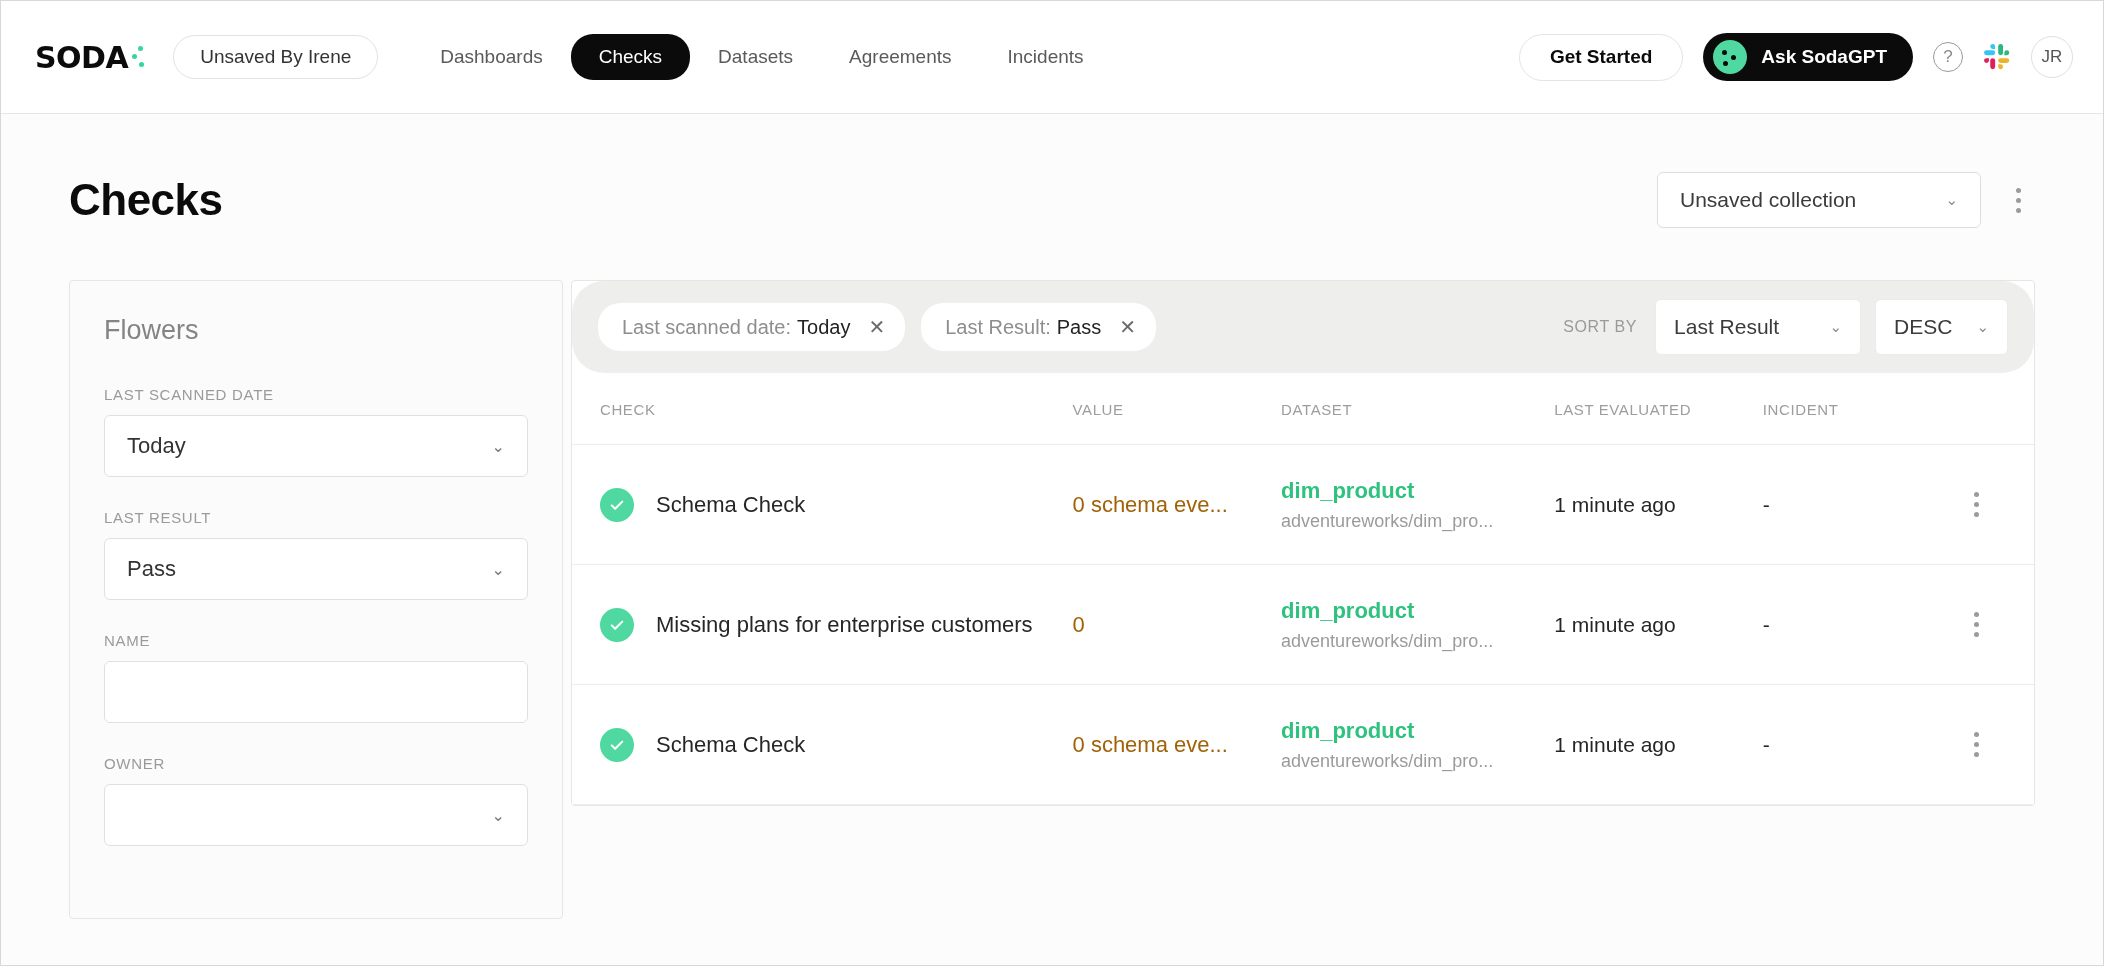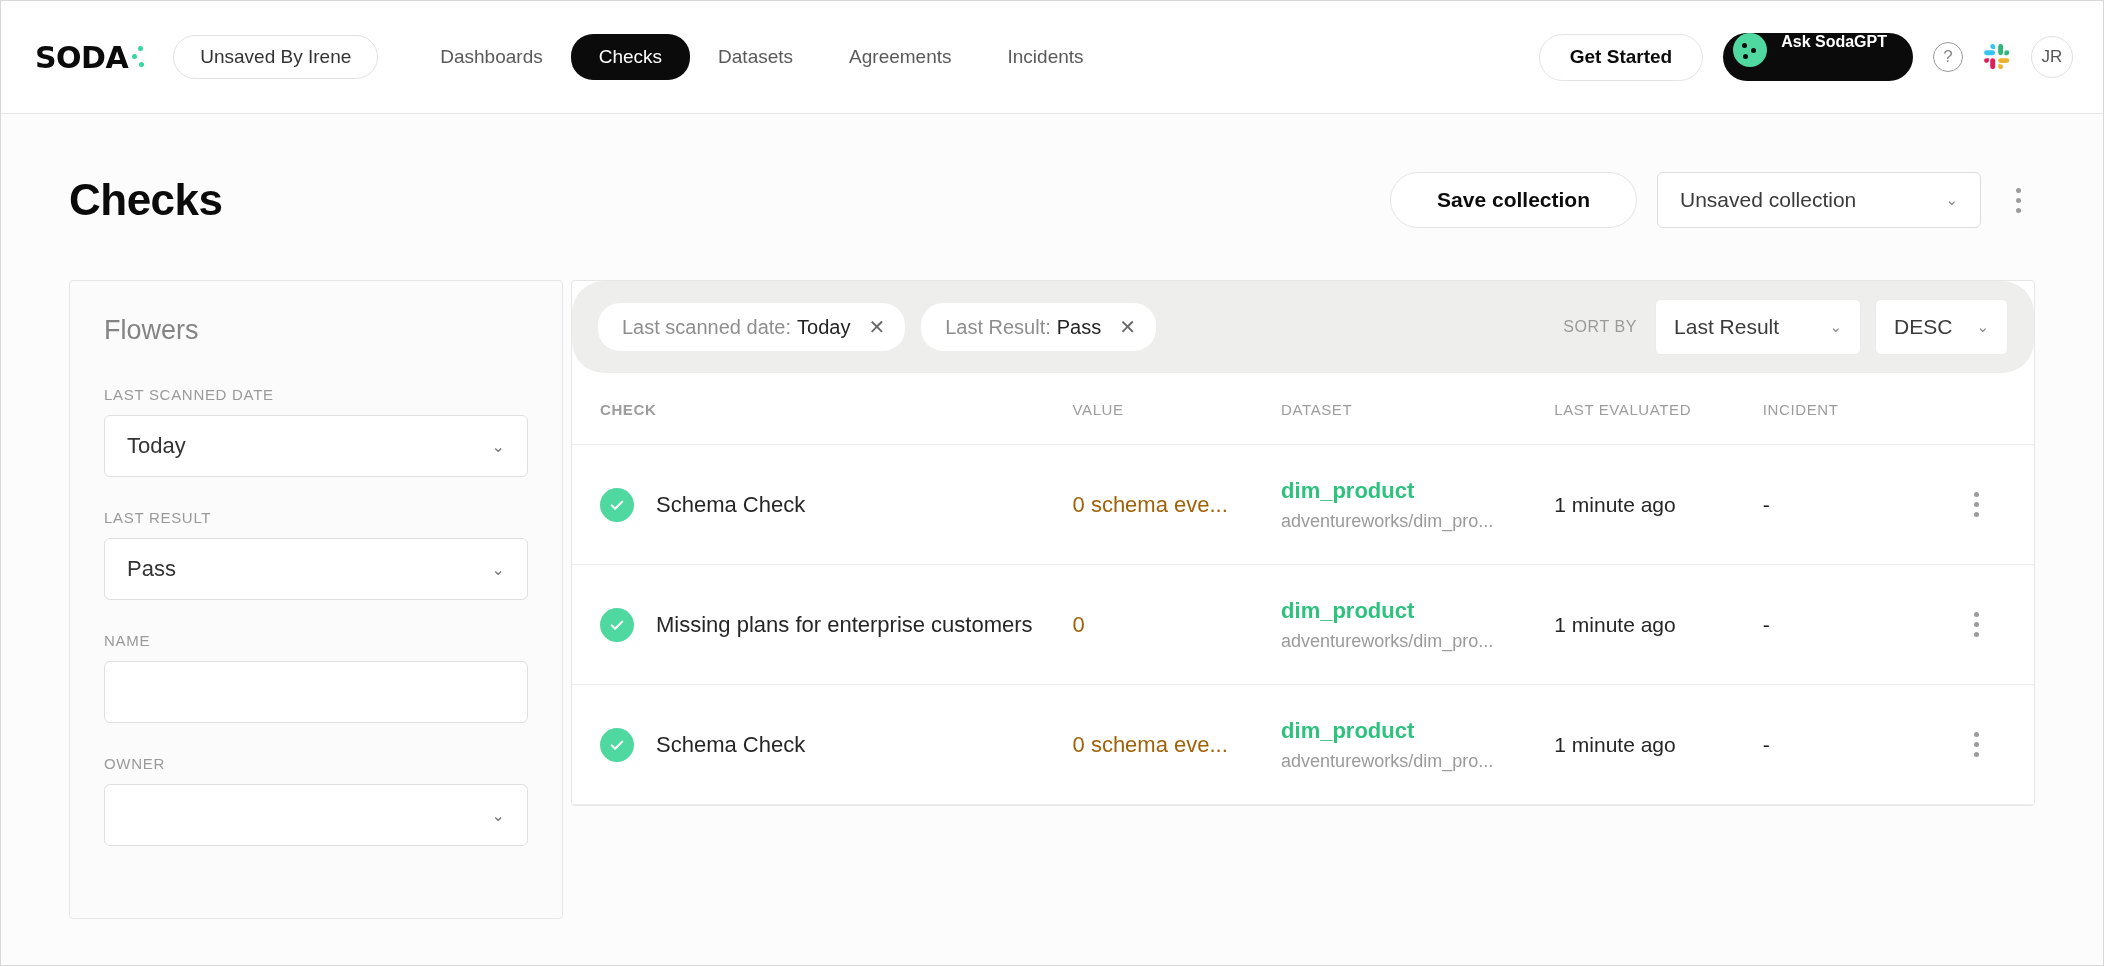--- a/index.html
+++ b/index.html
@@ -90,23 +90,23 @@
     display: flex; align-items: center;
     font-size: 19px; font-weight: 700;
     color: #0b0b0b;
     background: #fff;
   }
   .btn-gpt {
     background: #0b0b0b;
     border-radius: 26px;
     height: 48px;
     padding: 0 26px 0 10px;
-    display: flex; gap: 14px;
+    display: flex; align-items: center; gap: 14px;
     color: #ffffff;
-    font-size: 16px; font-weight: 700;
+    font-size: 19px; font-weight: 700;
   }
   .gpt-avatar {
     width: 34px; height: 34px; border-radius: 50%;
     background: #4fd8a0;
     position: relative;
     flex: none;
   }
   .gpt-avatar i {
     position: absolute; display: block;
     background: #0b0b0b; border-radius: 50%;
@@ -264,21 +264,21 @@
 
   table { width: 100%; border-collapse: collapse; table-layout: fixed; }
   thead th {
     text-align: left;
     font-size: 15px; letter-spacing: 0.6px; font-weight: 400;
     color: #9d9d9d; text-transform: uppercase;
     padding: 28px 0 26px 0;
     border-bottom: 1px solid #ededed;
     background: #fff;
   }
-  .col-check   { width: 480px; padding-left: 28px !important; font-weight: bold; }
+  .col-check   { width: 480px; padding-left: 28px !important; }
   .col-value   { width: 200px; }
   .col-dataset { width: 262px; }
   .col-last    { width: 200px; }
   .col-inc     { width: 150px; }
   .col-menu    { width: 110px; }
 
   tbody td {
     border-bottom: 1px solid #ededed;
     padding: 0;
     height: 120px;
@@ -366,23 +366,20 @@
 
       <div class="avatar-user">
         <span>JR</span>
       </div>
     </div>
   </div>
 
   <div class="title-row">
     <div class="page-title">Checks</div>
     <div class="title-actions">
-      <div class="btn-save">
-        <span>Save collection</span>
-      </div>
       <div class="select-box">
         <span>Unsaved collection</span>
         <span class="chev">⌄</span>
       </div>
       <div class="kebab">
         <span></span>
           <span></span>
           <span></span>
       </div>
     </div>

